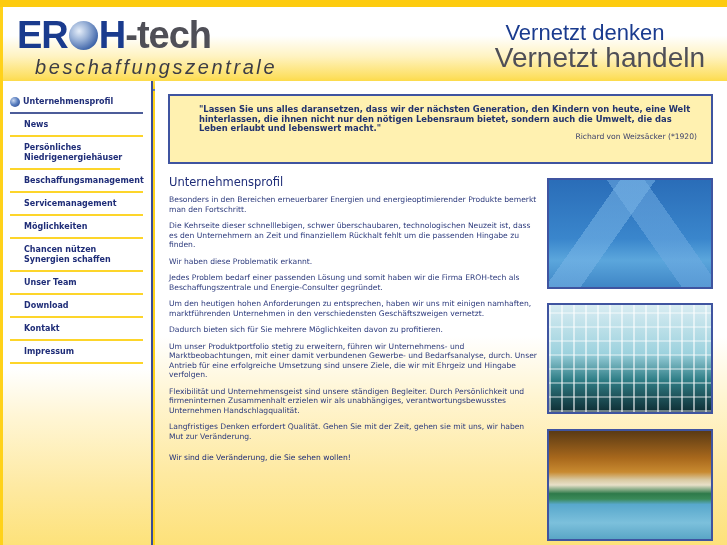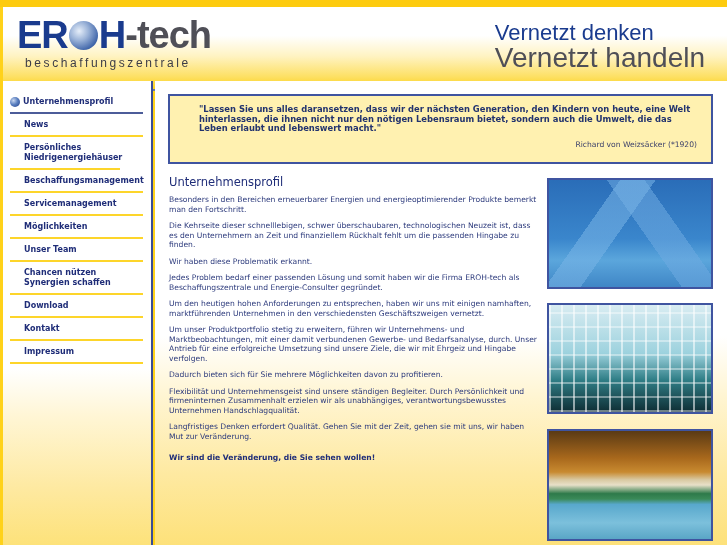--- a/index.html
+++ b/index.html
@@ -22,24 +22,24 @@
     line-height: 32px; height: 34px; white-space: nowrap;
   }
   .logo-main .blue { color: #1a3b8e; }
   .logo-main .grey { color: #4f4f57; }
   .globe {
     display: inline-block; width: 29px; height: 29px; border-radius: 50%;
     background: radial-gradient(circle at 35% 35%, #e6eef9 0%, #9bb3d8 35%, #3d63a8 75%, #1b3a87 100%);
     vertical-align: -2px; margin: 0 1px;
   }
   .logo-sub {
-    font-family: "Liberation Sans", sans-serif; font-size: 12px; letter-spacing: 2.6px;
-    color: #3c3c46; margin-top: 3px; margin-left: 8px;
+    font-family: "Liberation Sans", sans-serif; font-size: 20px; letter-spacing: 2.6px;
+    color: #3c3c46; margin-top: 3px; margin-left: 18px; font-style: italic;
   }
-  .slogan { position: absolute; right: 22px; top: 14px; text-align: left; font-family: "Liberation Sans", sans-serif; }
+  .slogan { position: absolute; right: 22px; top: 14px; text-align: center; font-family: "Liberation Sans", sans-serif; }
   .slogan .l1 { font-size: 22px; color: #1a3b8e; margin-right: 30px; line-height: 24px; }
   .slogan .l2 { font-size: 28px; color: #4f4f57; line-height: 26px; }
 
   .sidebar {
     position: absolute; left: 3px; top: 81px; width: 150px; height: 464px;
     background: linear-gradient(to bottom, #ffffff 0%, #ffffff 62%, #fff6d6 72%, #fee9a0 88%, #fde27a 100%);
     border-right: 2px solid #3a4d96;
   }
   .nav { list-style: none; padding-top: 12px; }
   .nav li { position: relative; margin: 0 8px 0 7px; }
@@ -57,28 +57,28 @@
   .main {
     position: absolute; left: 155px; top: 81px; width: 572px; height: 464px;
     background: linear-gradient(to bottom, #ffffff 0%, #ffffff 55%, #fff5d2 68%, #fee9a0 85%, #fde17a 100%);
   }
   .quote {
     position: absolute; left: 13px; top: 13px; width: 545px; height: 70px;
     background: #fff1b0; border: 2px solid #3f54a0;
     padding: 9px 10px 0 29px;
   }
   .quote-text { font-size: 8.4px; font-weight: bold; color: #22336e; line-height: 9.6px; }
-  .quote-author { position: absolute; right: 14px; top: 44px; font-size: 7.6px; color: #3a3f6a; }
+  .quote-author { position: absolute; right: 14px; top: 36px; font-size: 7.6px; color: #3a3f6a; }
 
   .content { position: absolute; left: 14px; top: 95px; width: 370px; }
   .content h1 {
     font-size: 11.5px; font-weight: normal; color: #1f2d78; margin-bottom: 6px; line-height: 13px;
   }
   .content p { font-size: 7.6px; line-height: 9.5px; color: #2c3a7c; margin-bottom: 7px; }
-  .content p.strong { font-weight: bold; color: #1f2d78; margin-top: 12px; }
+  .content p.strong { font-weight: normal; color: #1f2d78; margin-top: 12px; }
 
   .photo {
     position: absolute; left: 392px; width: 166px; border: 2px solid #3f54a0;
   }
   .photo1 {
     top: 97px; height: 111px;
     background:
       linear-gradient(125deg, transparent 0 30%, rgba(120,180,230,0.55) 30% 45%, transparent 45%),
       linear-gradient(235deg, transparent 0 28%, rgba(110,170,225,0.55) 28% 44%, transparent 44%),
       linear-gradient(to bottom, #2a6db8 0%, #3a86cc 55%, #5ba6dc 75%, #3f86c6 100%);
@@ -129,24 +129,24 @@
     <li>
         <a>Beschaffungsmanagement</a>
       </li>
     <li>
         <a>Servicemanagement</a>
       </li>
     <li>
         <a>Möglichkeiten</a>
       </li>
     <li>
-        <a>Unser Team</a>
+        <a>Chancen nützen Synergien schaffen</a>
       </li>
     <li>
-        <a>Chancen nützen Synergien schaffen</a>
+        <a>Unser Team</a>
       </li>
     <li>
         <a>Download</a>
       </li>
     <li>
         <a>Kontakt</a>
       </li>
     <li>
         <a>Impressum</a>
       </li>
@@ -159,22 +159,22 @@
     <div class="quote-author">Richard von Weizsäcker (*1920)</div>
   </div>
 
   <div class="content">
     <h1>Unternehmensprofil</h1>
     <p>Besonders in den Bereichen erneuerbarer Energien und energieoptimierender Produkte bemerkt man den Fortschritt.</p>
     <p>Die Kehrseite dieser schnelllebigen, schwer überschaubaren, technologischen Neuzeit ist, dass es den Unternehmern an Zeit und finanziellem Rückhalt fehlt um die passenden Hingabe zu finden.</p>
     <p>Wir haben diese Problematik erkannt.</p>
     <p>Jedes Problem bedarf einer passenden Lösung und somit haben wir die Firma EROH-tech als Beschaffungszentrale und Energie-Consulter gegründet.</p>
     <p>Um den heutigen hohen Anforderungen zu entsprechen, haben wir uns mit einigen namhaften, marktführenden Unternehmen in den verschiedensten Geschäftszweigen vernetzt.</p>
+    <p>Dadurch bieten sich für Sie mehrere Möglichkeiten davon zu profitieren.</p>
     <p>Um unser Produktportfolio stetig zu erweitern, führen wir Unternehmens- und Marktbeobachtungen, mit einer damit verbundenen Gewerbe- und Bedarfsanalyse, durch. Unser Antrieb für eine erfolgreiche Umsetzung sind unsere Ziele, die wir mit Ehrgeiz und Hingabe verfolgen.</p>
-    <p>Dadurch bieten sich für Sie mehrere Möglichkeiten davon zu profitieren.</p>
     <p>Flexibilität und Unternehmensgeist sind unsere ständigen Begleiter. Durch Persönlichkeit und firmeninternen Zusammenhalt erzielen wir als unabhängiges, verantwortungsbewusstes Unternehmen Handschlagqualität.</p>
     <p>Langfristiges Denken erfordert Qualität. Gehen Sie mit der Zeit, gehen sie mit uns, wir haben Mut zur Veränderung.</p>
     <p class="strong">Wir sind die Veränderung, die Sie sehen wollen!</p>
   </div>
 
   <div class="photo photo1"></div>
   <div class="photo photo2"></div>
   <div class="photo photo3"></div>
 </div>
 

